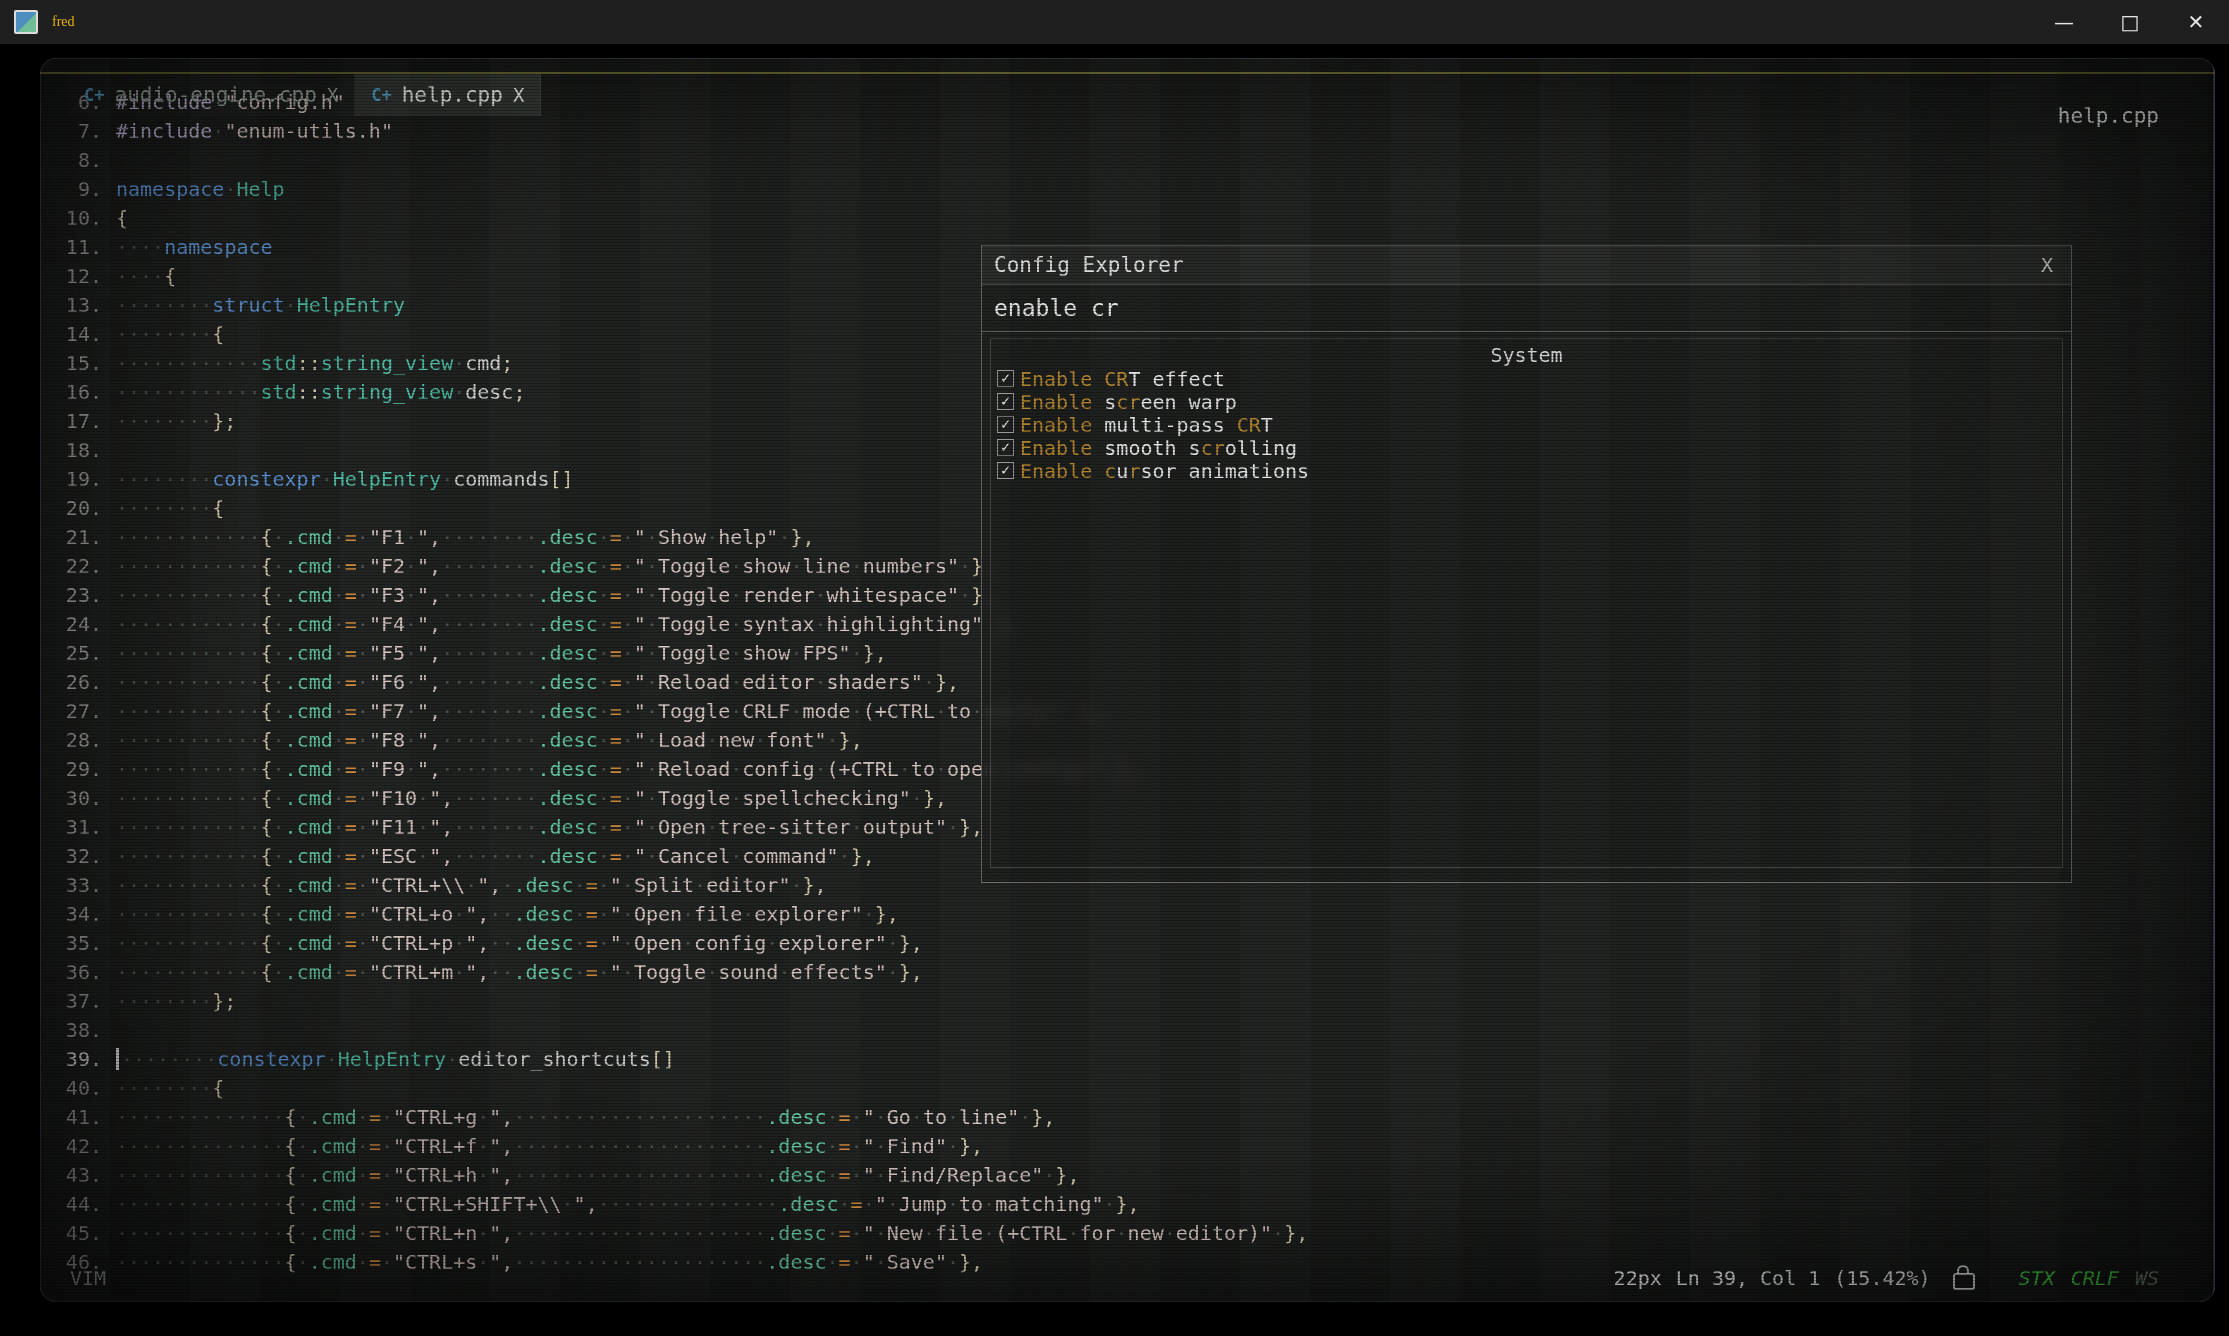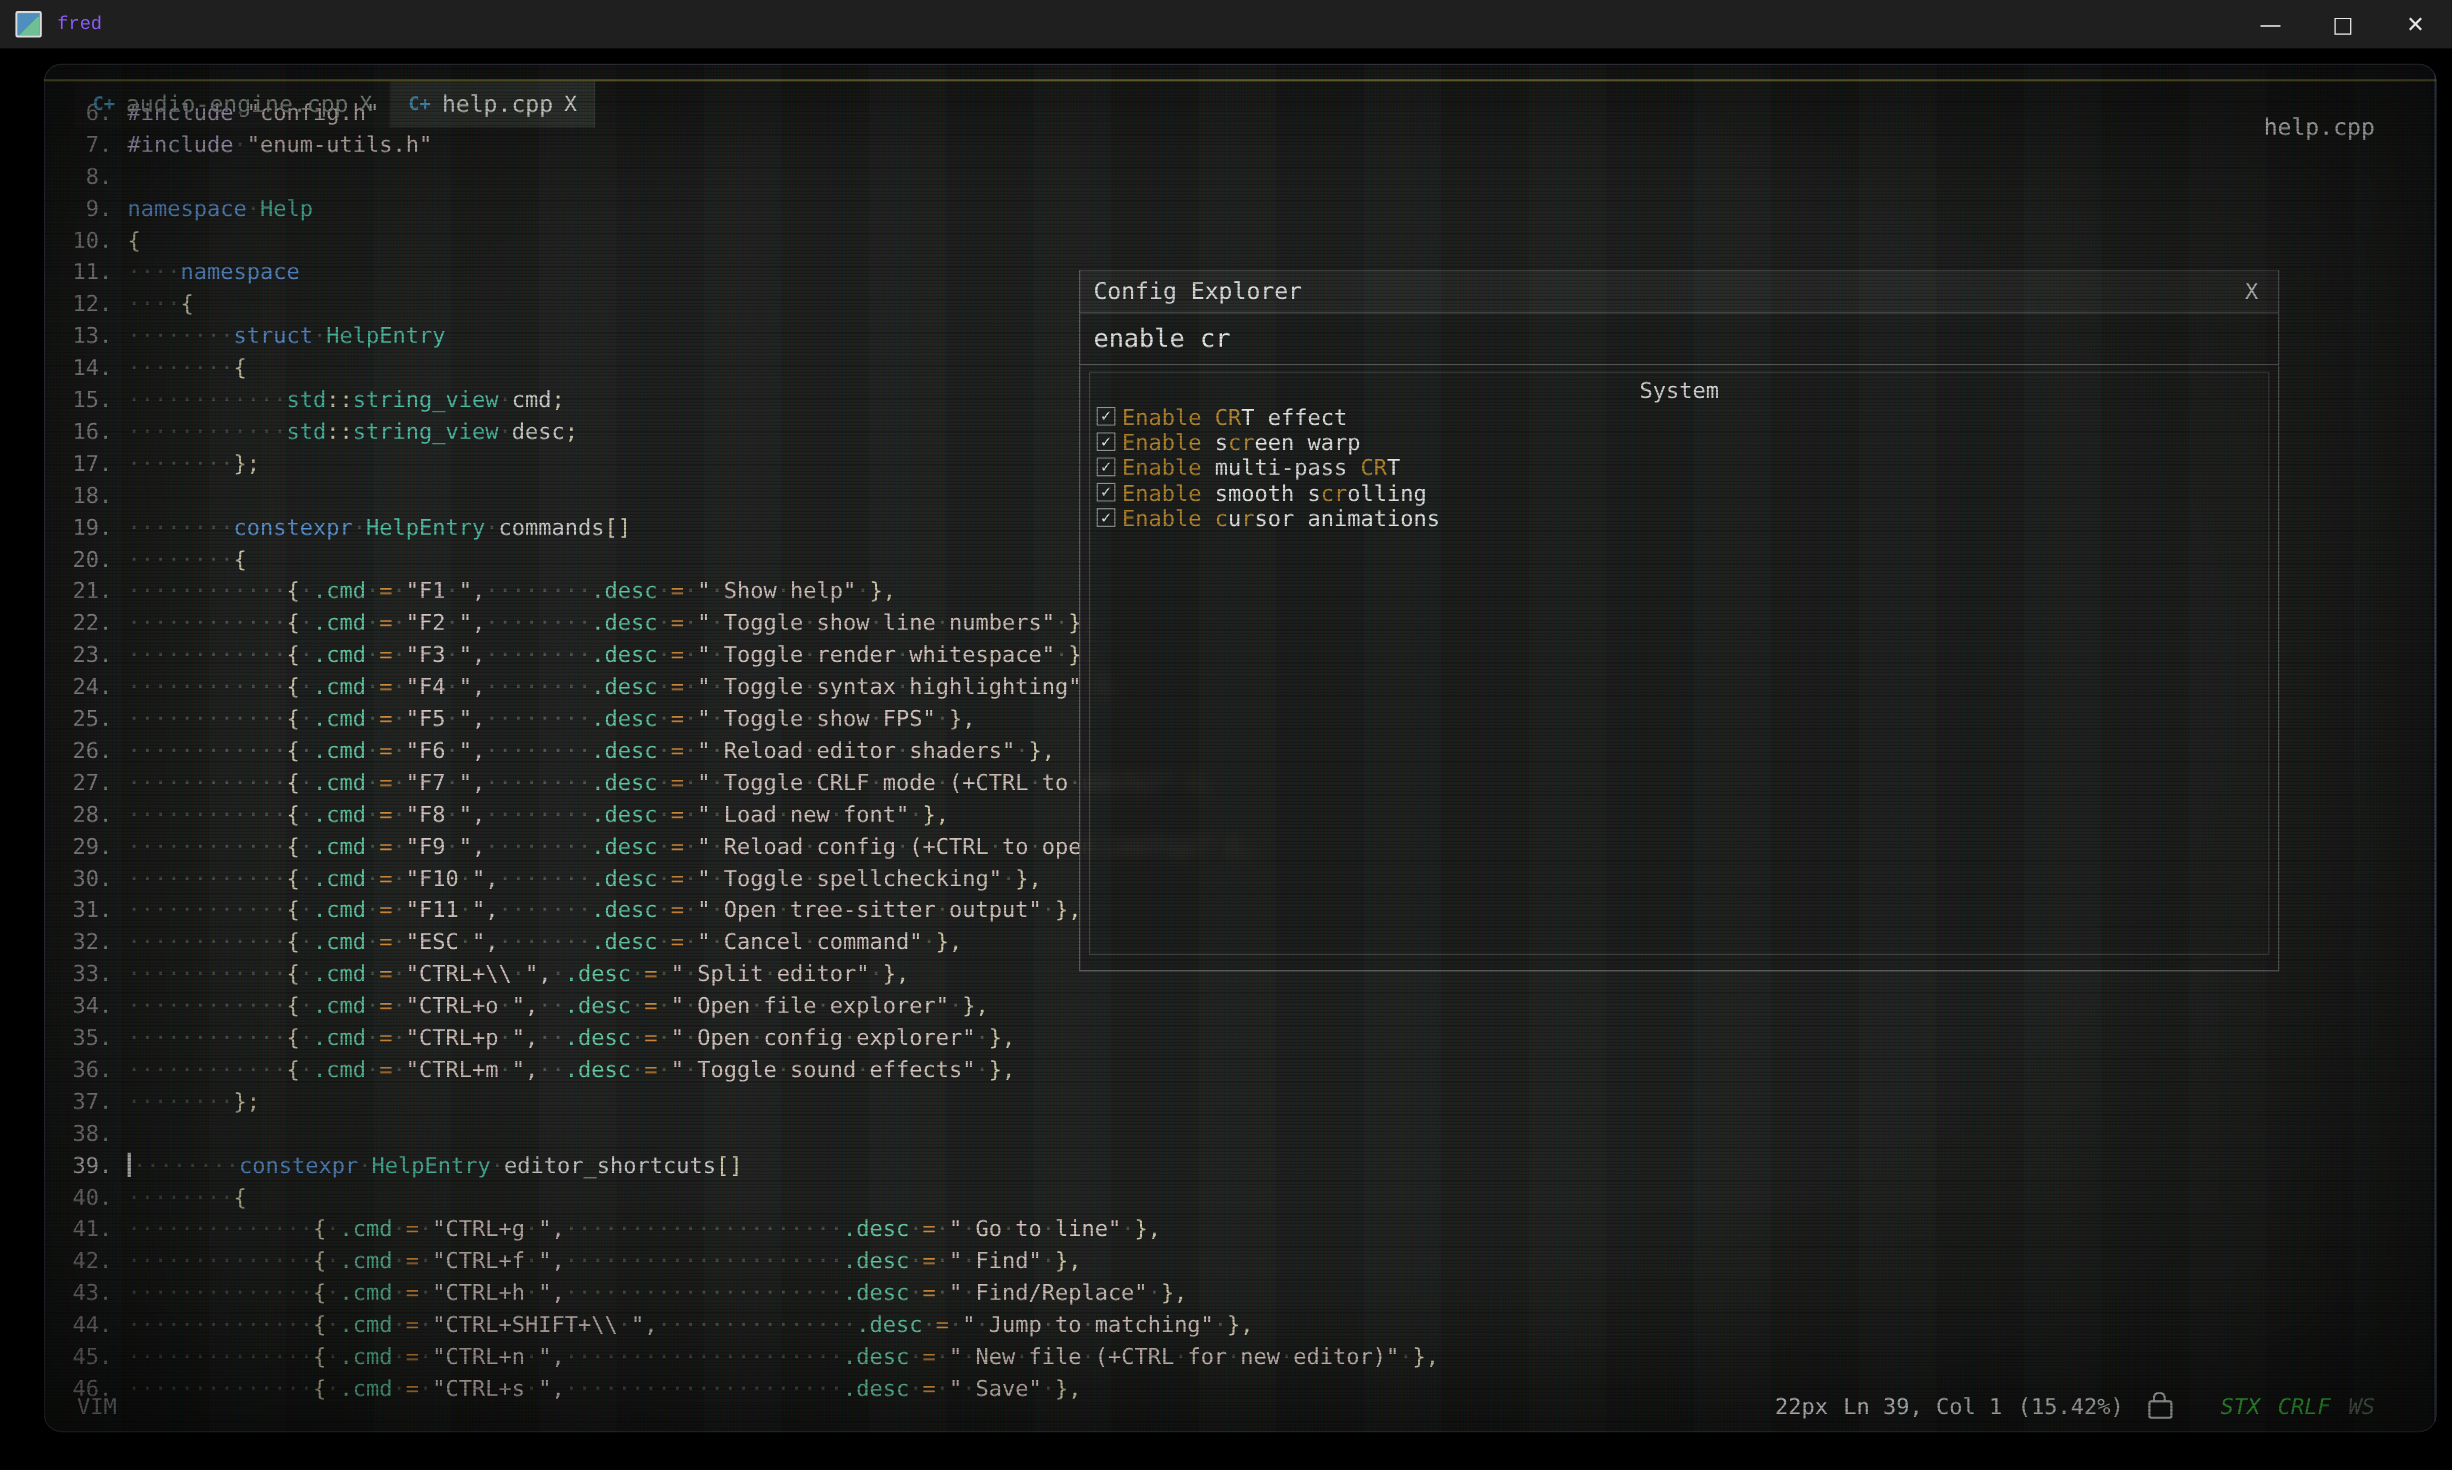--- a/index.html
+++ b/index.html
@@ -4,21 +4,21 @@
 <style>
   html,body{margin:0;padding:0;background:#000;}
   body{width:2229px;height:1336px;position:relative;overflow:hidden;
        font-family:"DejaVu Sans Mono",monospace;}
 
   
   .titlebar{position:absolute;left:0;top:0;width:2229px;height:44px;background:#1f1f1f;
             display:flex;align-items:center;z-index:60;}
   .app-icon{width:20px;height:20px;margin-left:14px;border:2px solid #dcdcdc;border-radius:2px;
             background:linear-gradient(135deg,#4f8fc0 0 55%,#6fbe96 55% 100%);}
-  .titlebar .title{color:#8b5cf6;font-family:Liberation Mono, monospace;font-size:17px;margin-left:14px;}
+  .titlebar .title{color:#eab308;font-family:Liberation Serif, serif;font-size:14px;margin-left:14px;}
   .win-btns{margin-left:auto;display:flex;height:100%;}
   .win-btn{width:66px;height:100%;display:flex;align-items:center;justify-content:center;
            color:#e6e6e6;font-size:20px;font-family:"DejaVu Sans",sans-serif;}
 
   
   .screen{position:absolute;left:40px;top:58px;width:2175px;height:1244px;background:#1d201d;
           border-radius:16px;overflow:hidden;
           box-shadow:inset 0 0 0 1px rgba(170,170,210,.22), inset 0 0 140px 30px rgba(0,0,0,.6);}
   .crt-overlay{position:absolute;inset:0;z-index:50;pointer-events:none;border-radius:16px;
     background:

